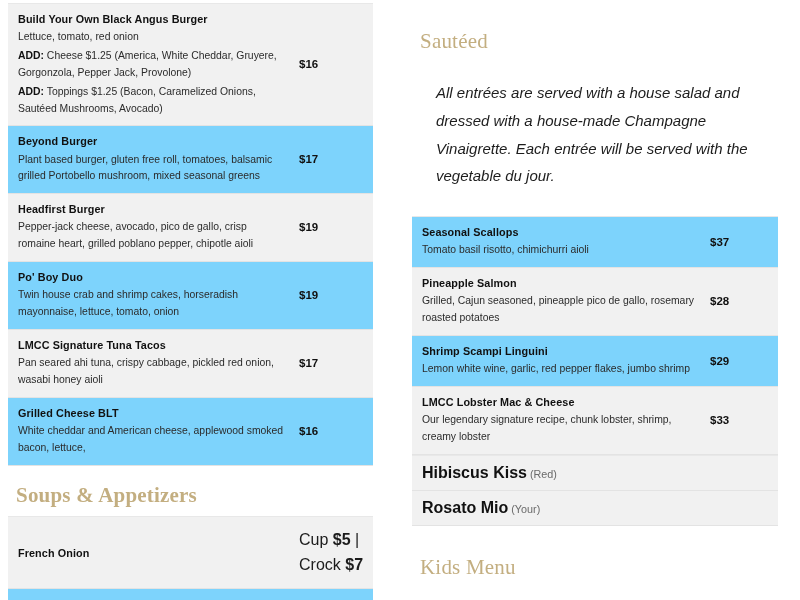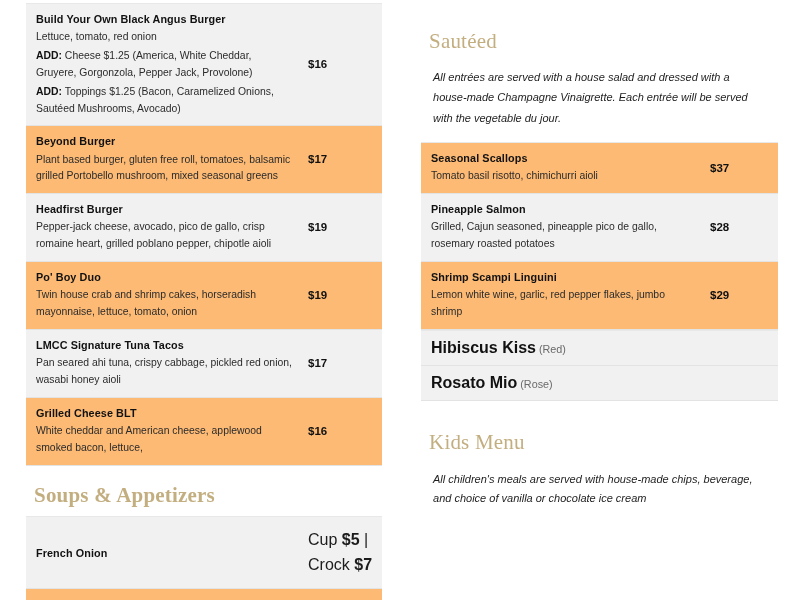--- a/index.html
+++ b/index.html
@@ -12,21 +12,20 @@
     background: #ffffff;
     font-family: "Liberation Sans", sans-serif;
     color: #1c1c1c;
   }
   .page {
     position: relative;
     width: 800px;
     height: 600px;
     display: flex;
     gap: 0;
-    padding-left: 18px;
   }
   .col {
     width: 400px;
     padding: 0;
     position: relative;
   }
   .col-left { padding: 3px 27px 0 8px; }
   .col-right { padding: 0 22px 0 12px; }
 
   
@@ -39,35 +38,35 @@
     margin: 0;
     padding: 0 0 0 8px;
     line-height: 1.1;
   }
   .sec-entrees { padding-top: 30px; padding-left: 8px; }
   .sec-soups { padding-top: 18px; padding-bottom: 9px; font-weight: bold; }
   .sec-kids { padding-top: 30px; padding-bottom: 0; }
 
   .section-note {
     font-style: italic;
-    font-size: 11px;
+    font-size: 15px;
     line-height: 1.85;
     color: #1d1d1d;
-    margin: 4px;
+    margin: 16px;
     padding: 10px 8px 10px 8px;
   }
   .note-kids { padding-top: 12px; padding-bottom: 12px; line-height: 1.75; }
 
   
   .menu-table {
     width: 100%;
     border-collapse: collapse;
     table-layout: fixed;
   }
-  .menu-table tr { background: #fdba74; }
+  .menu-table tr { background: #7dd3fc; }
   .menu-table tr.alt { background: #f1f1f1; }
   .menu-table td {
     border-bottom: 1px solid #e3e3e3;
     vertical-align: middle;
     padding: 7px 10px 8px 10px;
   }
   .menu-table tr:first-child td { border-top: 1px solid #e8e8e8; }
   td.c-name { width: auto; }
   td.c-price {
     width: 78px;
@@ -208,30 +207,37 @@
             </td>
             <td class="c-price">$28</td>
           </tr>
           <tr>
             <td class="c-name">
               <div class="item-title">Shrimp Scampi Linguini</div>
               <div class="item-desc">Lemon white wine, garlic, red pepper flakes, jumbo shrimp</div>
             </td>
             <td class="c-price">$29</td>
           </tr>
+          <tr class="alt">
+            <td class="c-name">
+              <div class="item-title">LMCC Lobster Mac &amp; Cheese</div>
+              <div class="item-desc">Our legendary signature recipe, chunk lobster, shrimp, creamy lobster</div>
+            </td>
+            <td class="c-price">$33</td>
+          </tr>
         </tbody>
     </table>
 
     <table class="menu-table right-table">
       <tbody id="wines-body">
           <tr class="wine-row alt">
             <td><span class="wine-name">Hibiscus Kiss</span><span class="wine-type"> (Red)</span></td>
           </tr>
           <tr class="wine-row alt">
-            <td><span class="wine-name">Rosato Mio</span><span class="wine-type"> (Rose)</span></td>
+            <td><span class="wine-name">Rosato Mio</span><span class="wine-type"> (Your)</span></td>
           </tr>
         </tbody>
     </table>
 
     <h2 class="section-head sec-kids">Kids Menu</h2>
 
     <p class="section-note note-kids">All children's meals are served with house-made chips, beverage, and choice of vanilla or chocolate ice cream</p>
 
   </div>
 </div>

